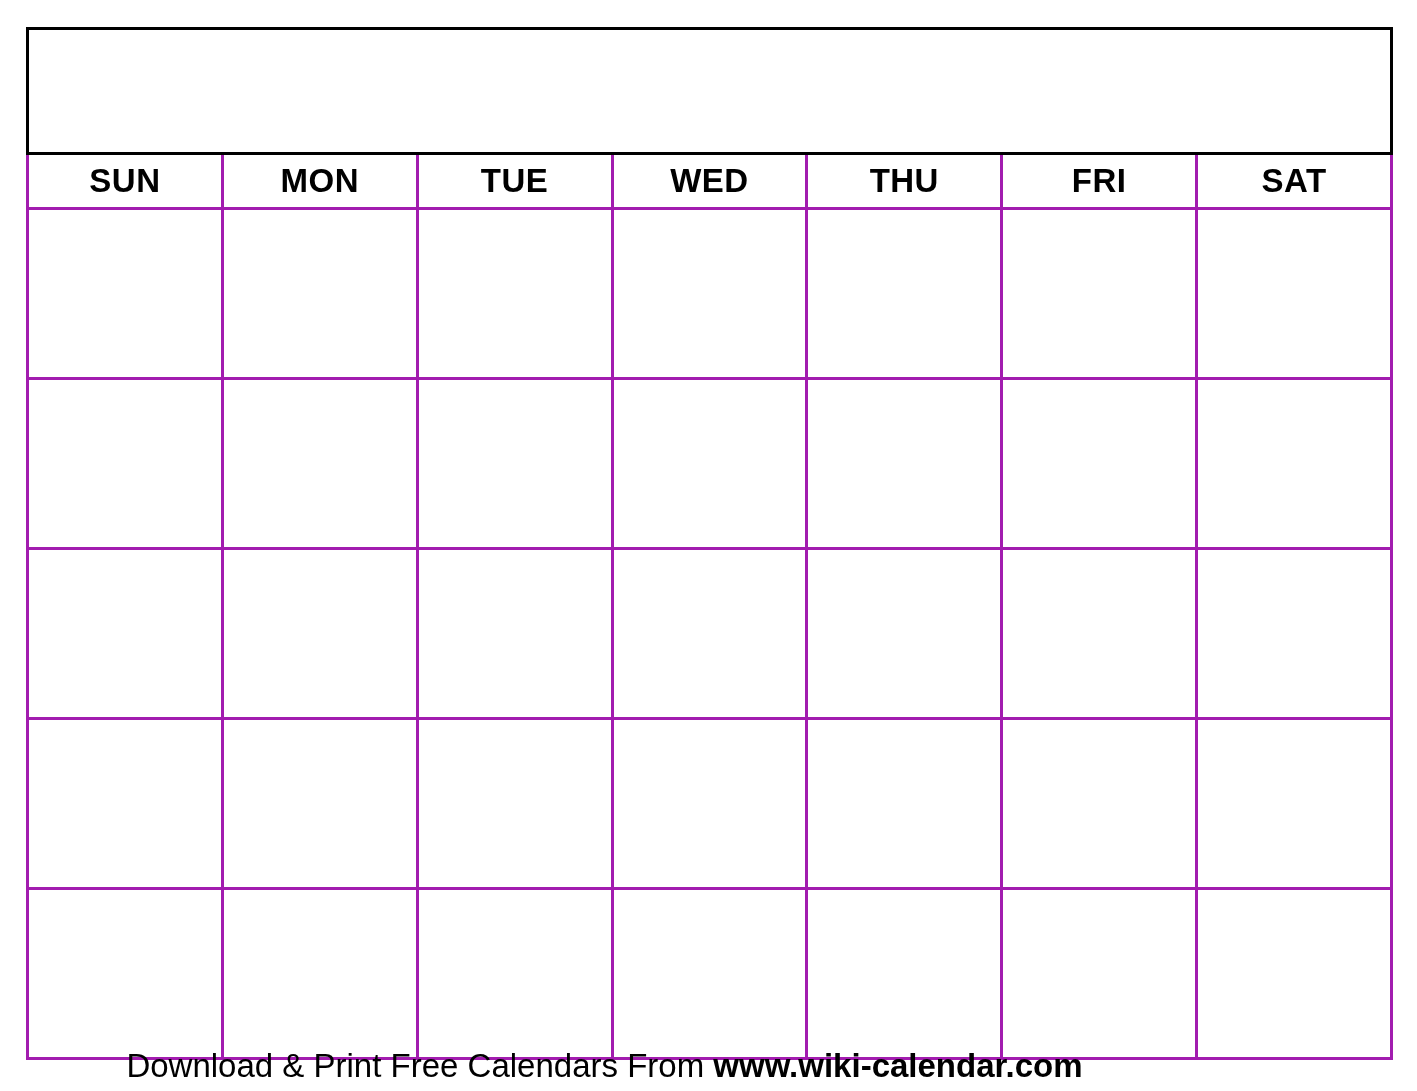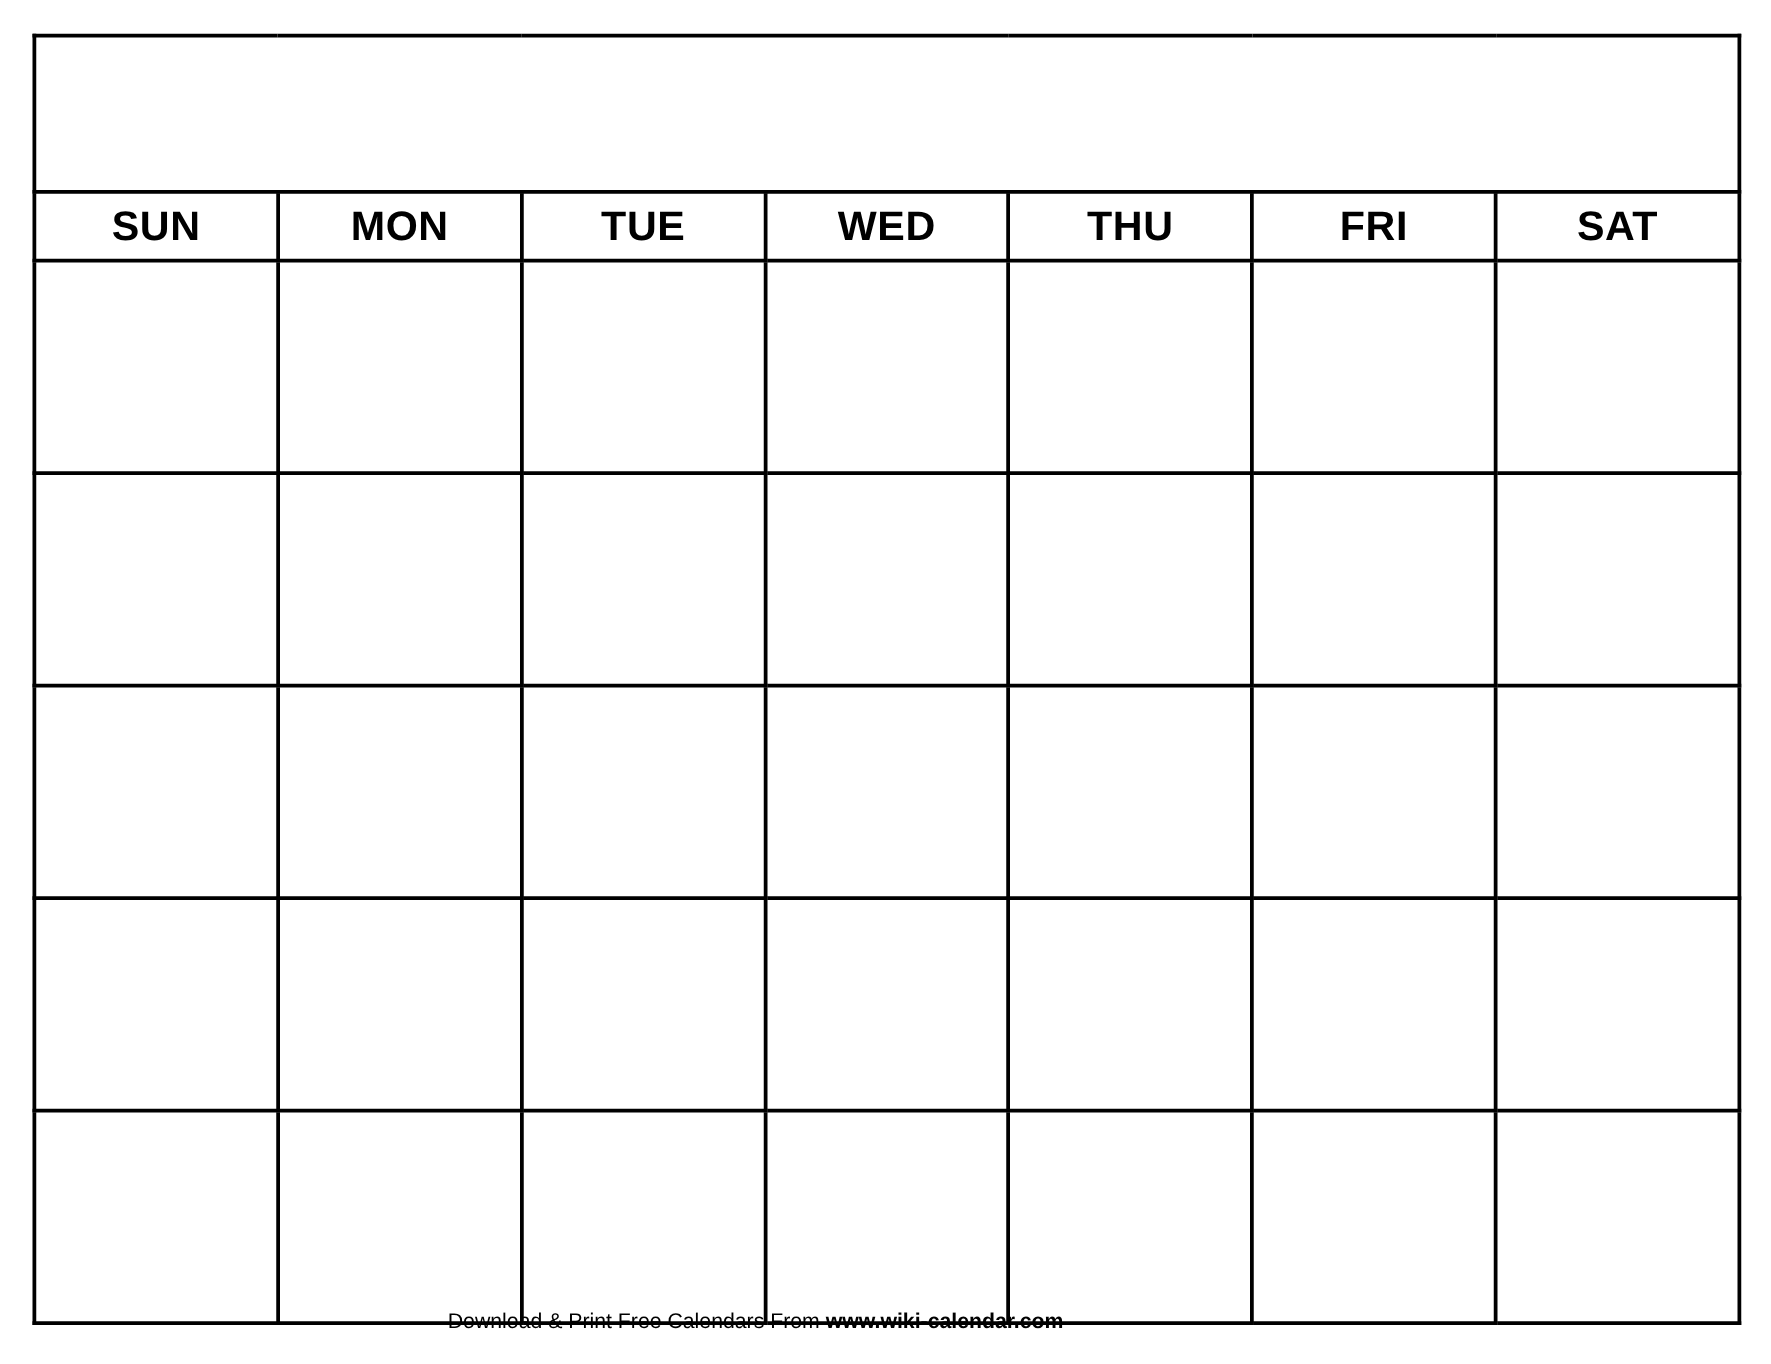--- a/index.html
+++ b/index.html
@@ -25,21 +25,21 @@
   .calendar {
     position: absolute;
     left: 26px;
     top: 27px;
     width: 1367px;
     border-collapse: collapse;
     table-layout: fixed;
   }
 
   .calendar td, .calendar th {
-    border: 3px solid #000000;
+    border: 3px solid #a21caf;
     padding: 0;
     margin: 0;
   }
 
   
   .title-row td {
     height: 122px;
     border: 3px solid #000000;
   }
   .title-text {
@@ -77,21 +77,21 @@
     color: #000000;
     min-height: 1px;
   }
 
   .footer {
     position: absolute;
     left: 0;
     top: 1047px;
     width: 1209px;
     text-align: center;
-    font-size: 17px;
+    font-size: 33px;
     color: #000000;
     font-family: "Liberation Sans", sans-serif;
   }
   .footer .site {
     font-weight: bold;
   }
 </style>
 </head>
 <body>
 

